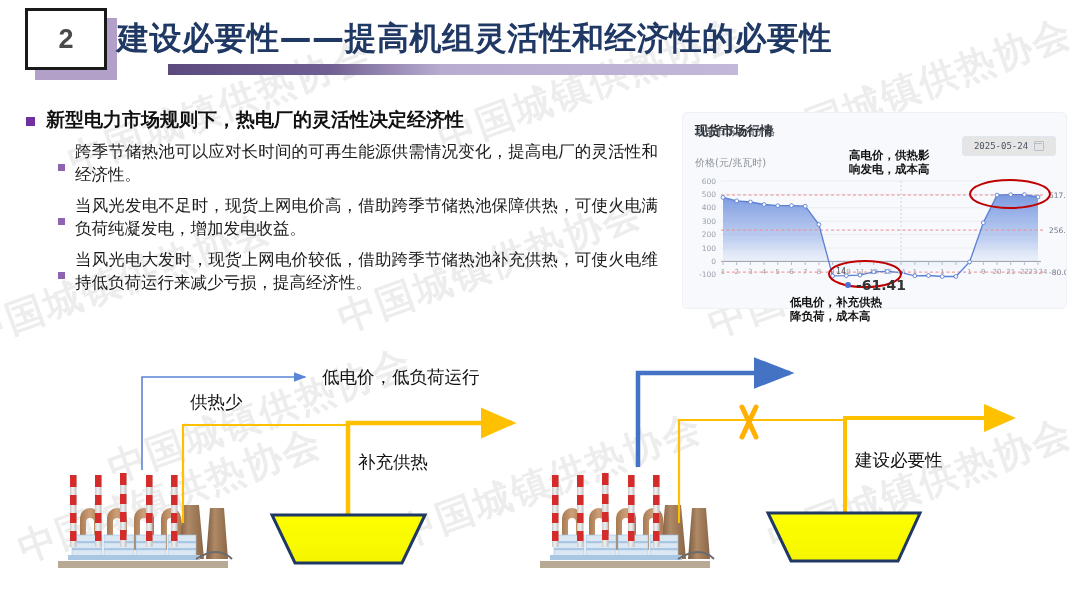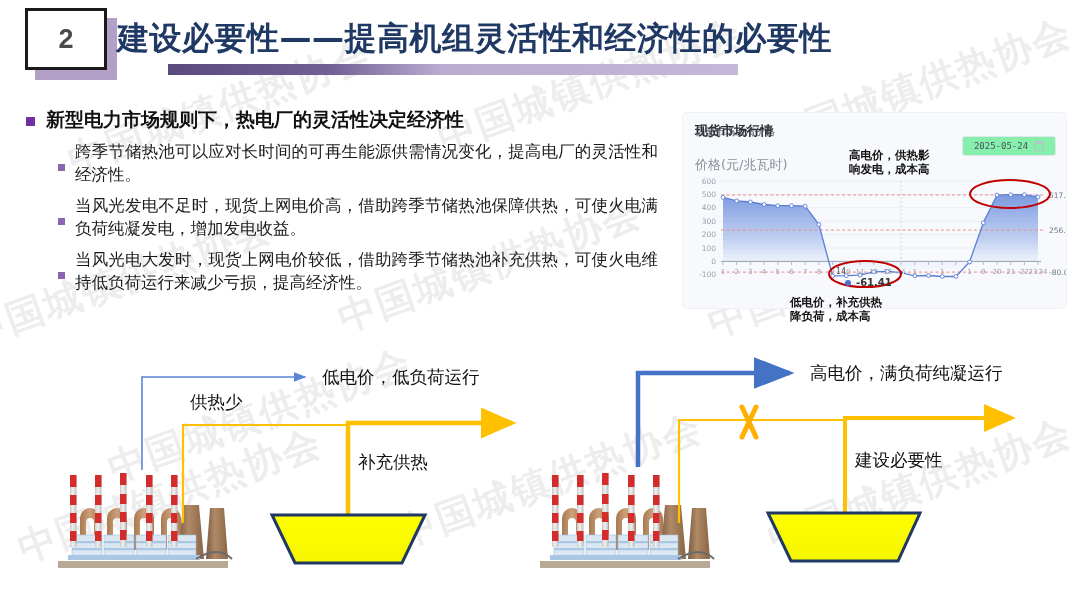--- a/index.html
+++ b/index.html
@@ -61,41 +61,41 @@
   }
   .panel-title{
     position:absolute;left:12px;top:9px;font-size:13px;font-weight:700;
     color:#2b2f36;font-family:"DejaVu Sans",sans-serif;
   }
   .panel-sub{
     position:absolute;left:12px;top:12px;font-size:10px;
     color:#3a3f47;font-family:"DejaVu Sans",sans-serif;
   }
   .panel-unit{
-    position:absolute;left:12px;top:43px;font-size:13px;
+    position:absolute;left:12px;top:43px;font-size:10px;
     color:#8b9099;font-family:"DejaVu Sans",sans-serif;
   }
   .datepick{
     position:absolute;right:10px;top:23px;height:18px;width:92px;
-    background:#86efac;border:1px solid #e2e6ee;border-radius:3px;
+    background:#e5e5e5;border:1px solid #e2e6ee;border-radius:3px;
     display:flex;align-items:center;justify-content:center;gap:6px;
     font-size:9px;color:#4b5260;font-family:"DejaVu Sans Mono",monospace;
   }
   .cal-ico{width:8px;height:8px;border:1px solid #b9bfca;border-radius:1px;position:relative;}
   .cal-ico::before{content:"";position:absolute;left:-1px;top:1px;width:8px;height:1px;background:#b9bfca;}
   .annot{
     position:absolute;font-size:11.5px;font-weight:700;color:#111;
     font-family:"DejaVu Sans",sans-serif;line-height:1.25;z-index:7;margin-top:8px;
   }
   .annot-hi{left:849px;top:140px;}
   .annot-lo{left:790px;top:287px;}
   .tip{
     position:absolute;left:845px;top:277px;z-index:7;
     display:flex;align-items:center;gap:5px;
-    font-size:10px;font-weight:700;color:#333;
+    font-size:14px;font-weight:700;color:#333;
     font-family:"DejaVu Sans",sans-serif;
   }
   .tip-x{position:absolute;left:836px;top:267px;font-size:8px;color:#555;font-family:"DejaVu Sans",sans-serif;z-index:7;}
   .tip-dot{width:6px;height:6px;border-radius:50%;background:#4a6fd4;}
   svg{display:block;}
   .bottom{position:absolute;left:0;top:345px;width:1080px;height:263px;z-index:4;}
   .diag-label{
     position:absolute;font-size:17.5px;color:#111;
     font-family:"DejaVu Serif",serif;white-space:nowrap;
   }
@@ -483,15 +483,14 @@
     <polyline fill="none" stroke="#ffc000" stroke-width="4" points="845,170 845,73 1012,73" marker-end="url(#arwYel)"></polyline>
 
     <g>
       <path d="M768,168 L920,168 L898,216 L791,216 Z" fill="url(#pitG)" stroke="#1f3864" stroke-width="3"></path>
     </g>
   </svg>
 
   <div class="diag-label" style="left:322px;top:20px;">低电价，低负荷运行</div>
   <div class="diag-label" style="left:190px;top:45px;">供热少</div>
   <div class="diag-label" style="left:358px;top:105px;">补充供热</div>
-  <div class="diag-label" style="left:810px;top:16px;">高电价，满负荷纯凝运行</div>
   <div class="diag-label" style="left:855px;top:103px;">建设必要性</div>
 </div>
 
 </body></html>

